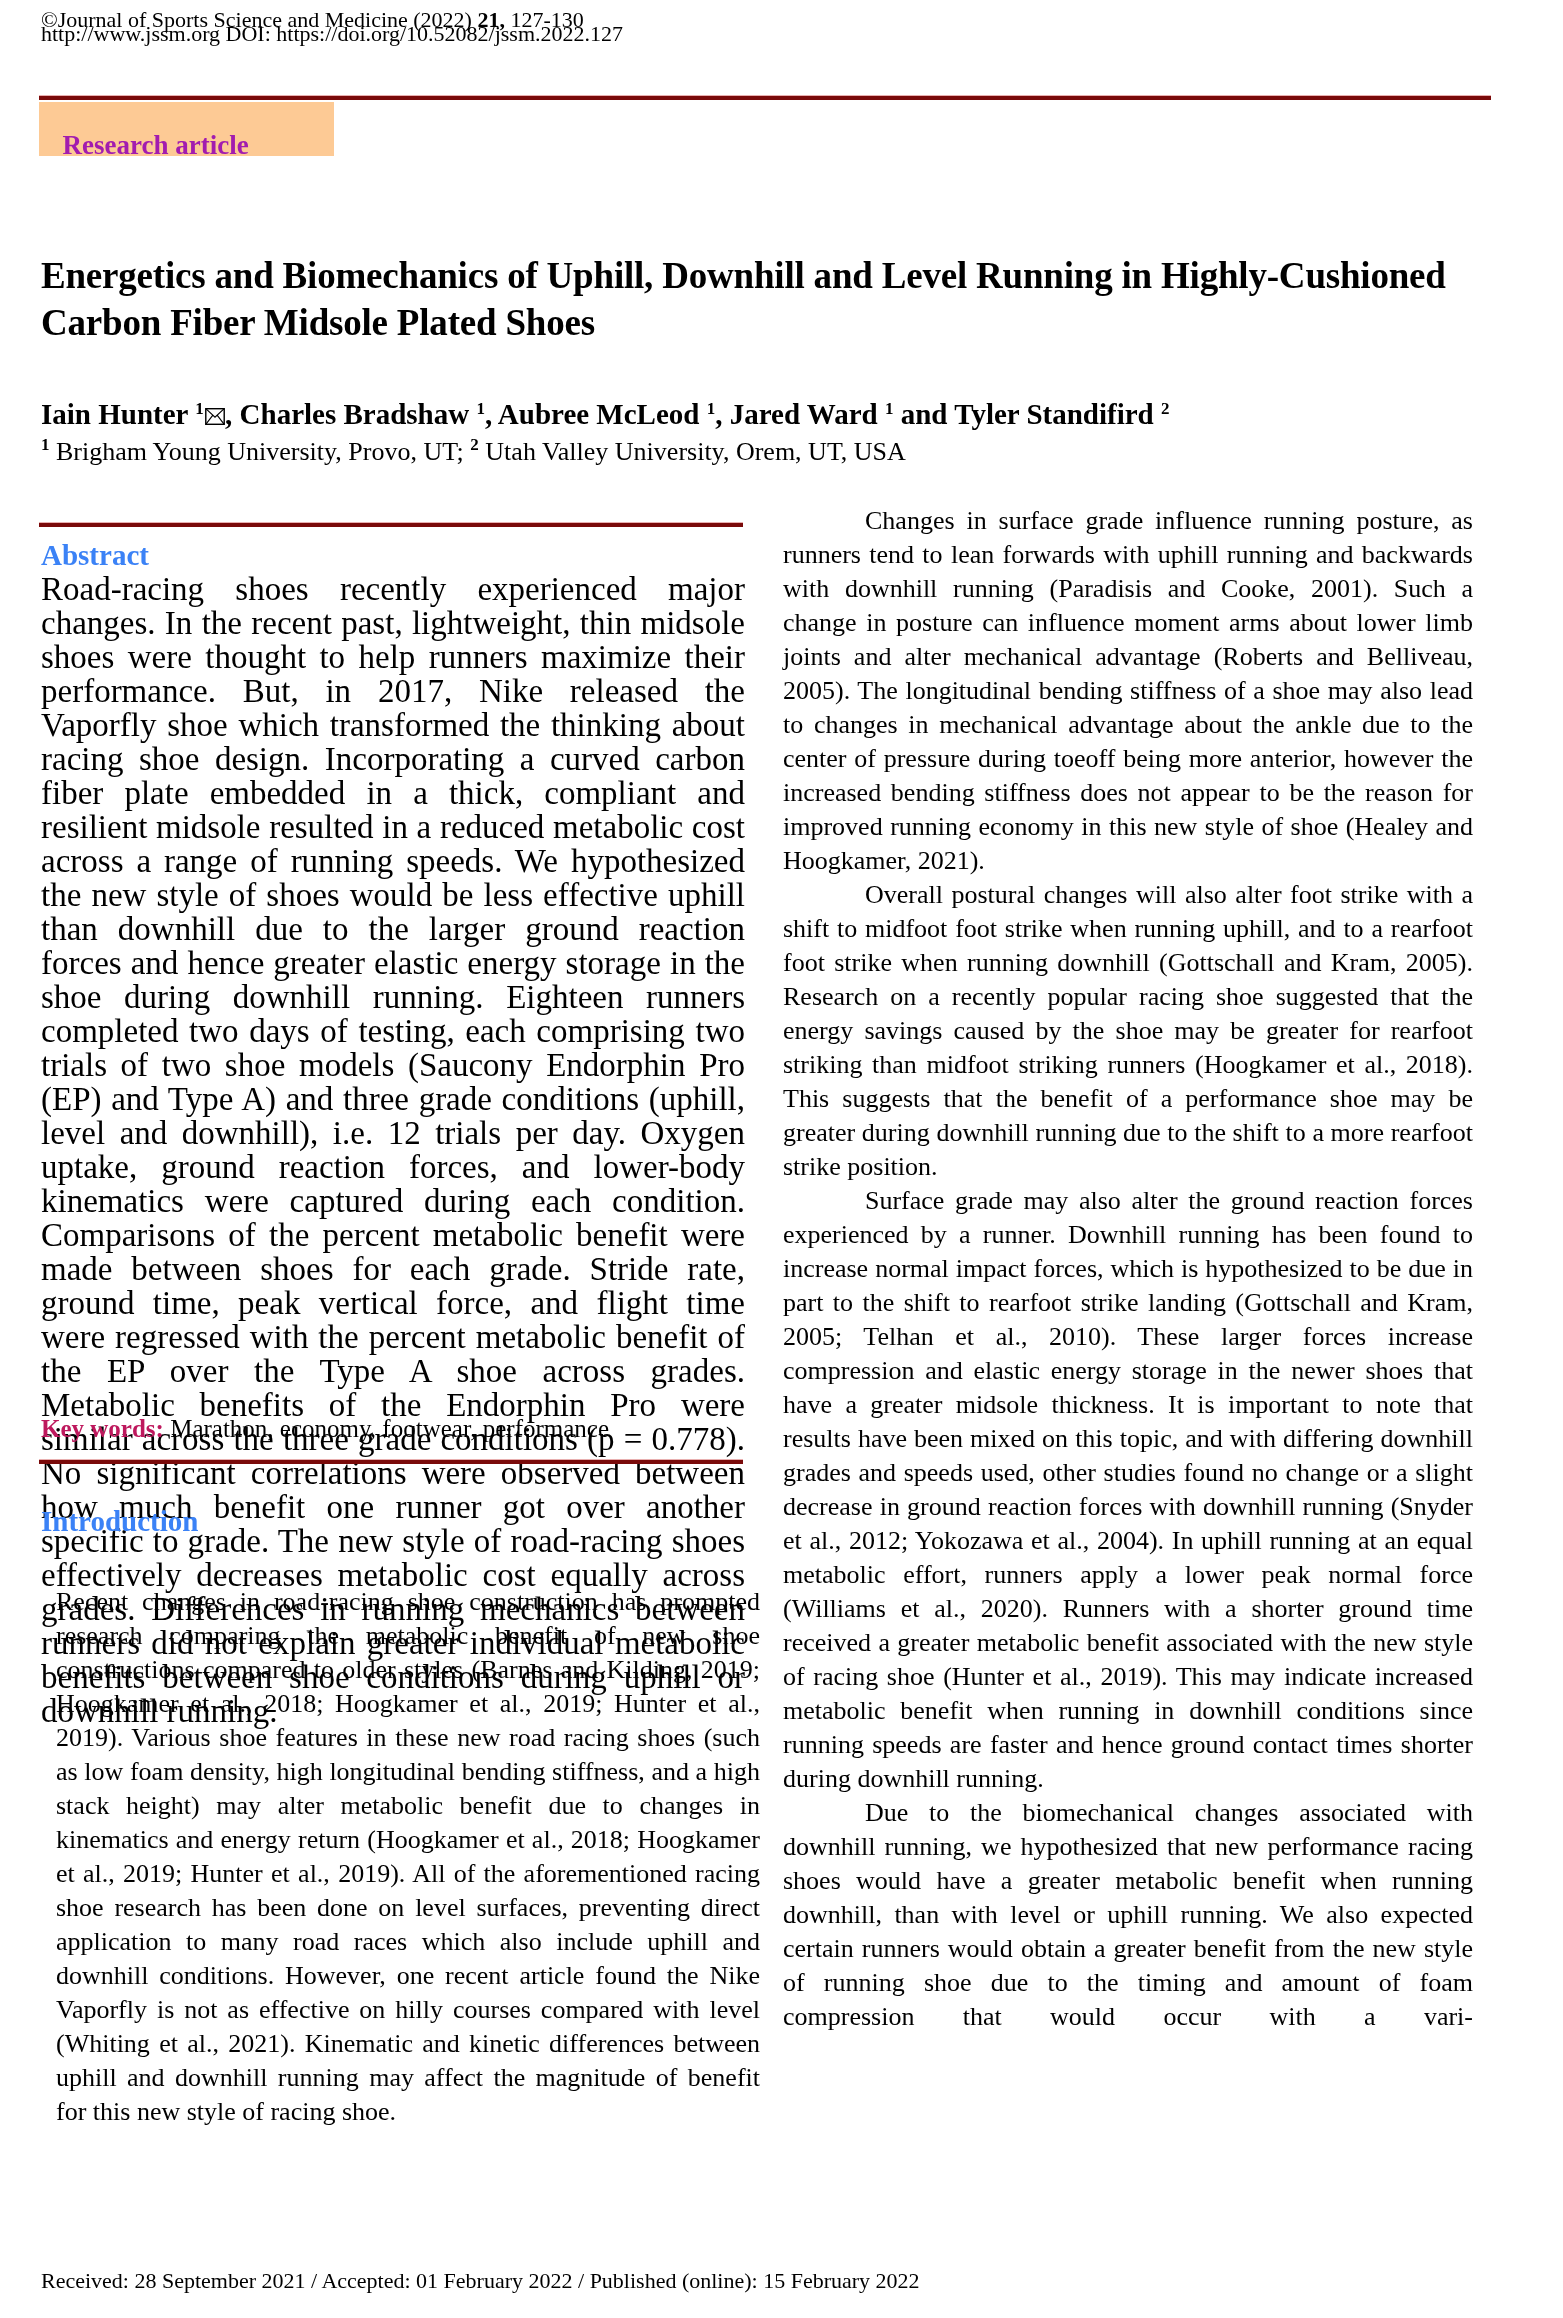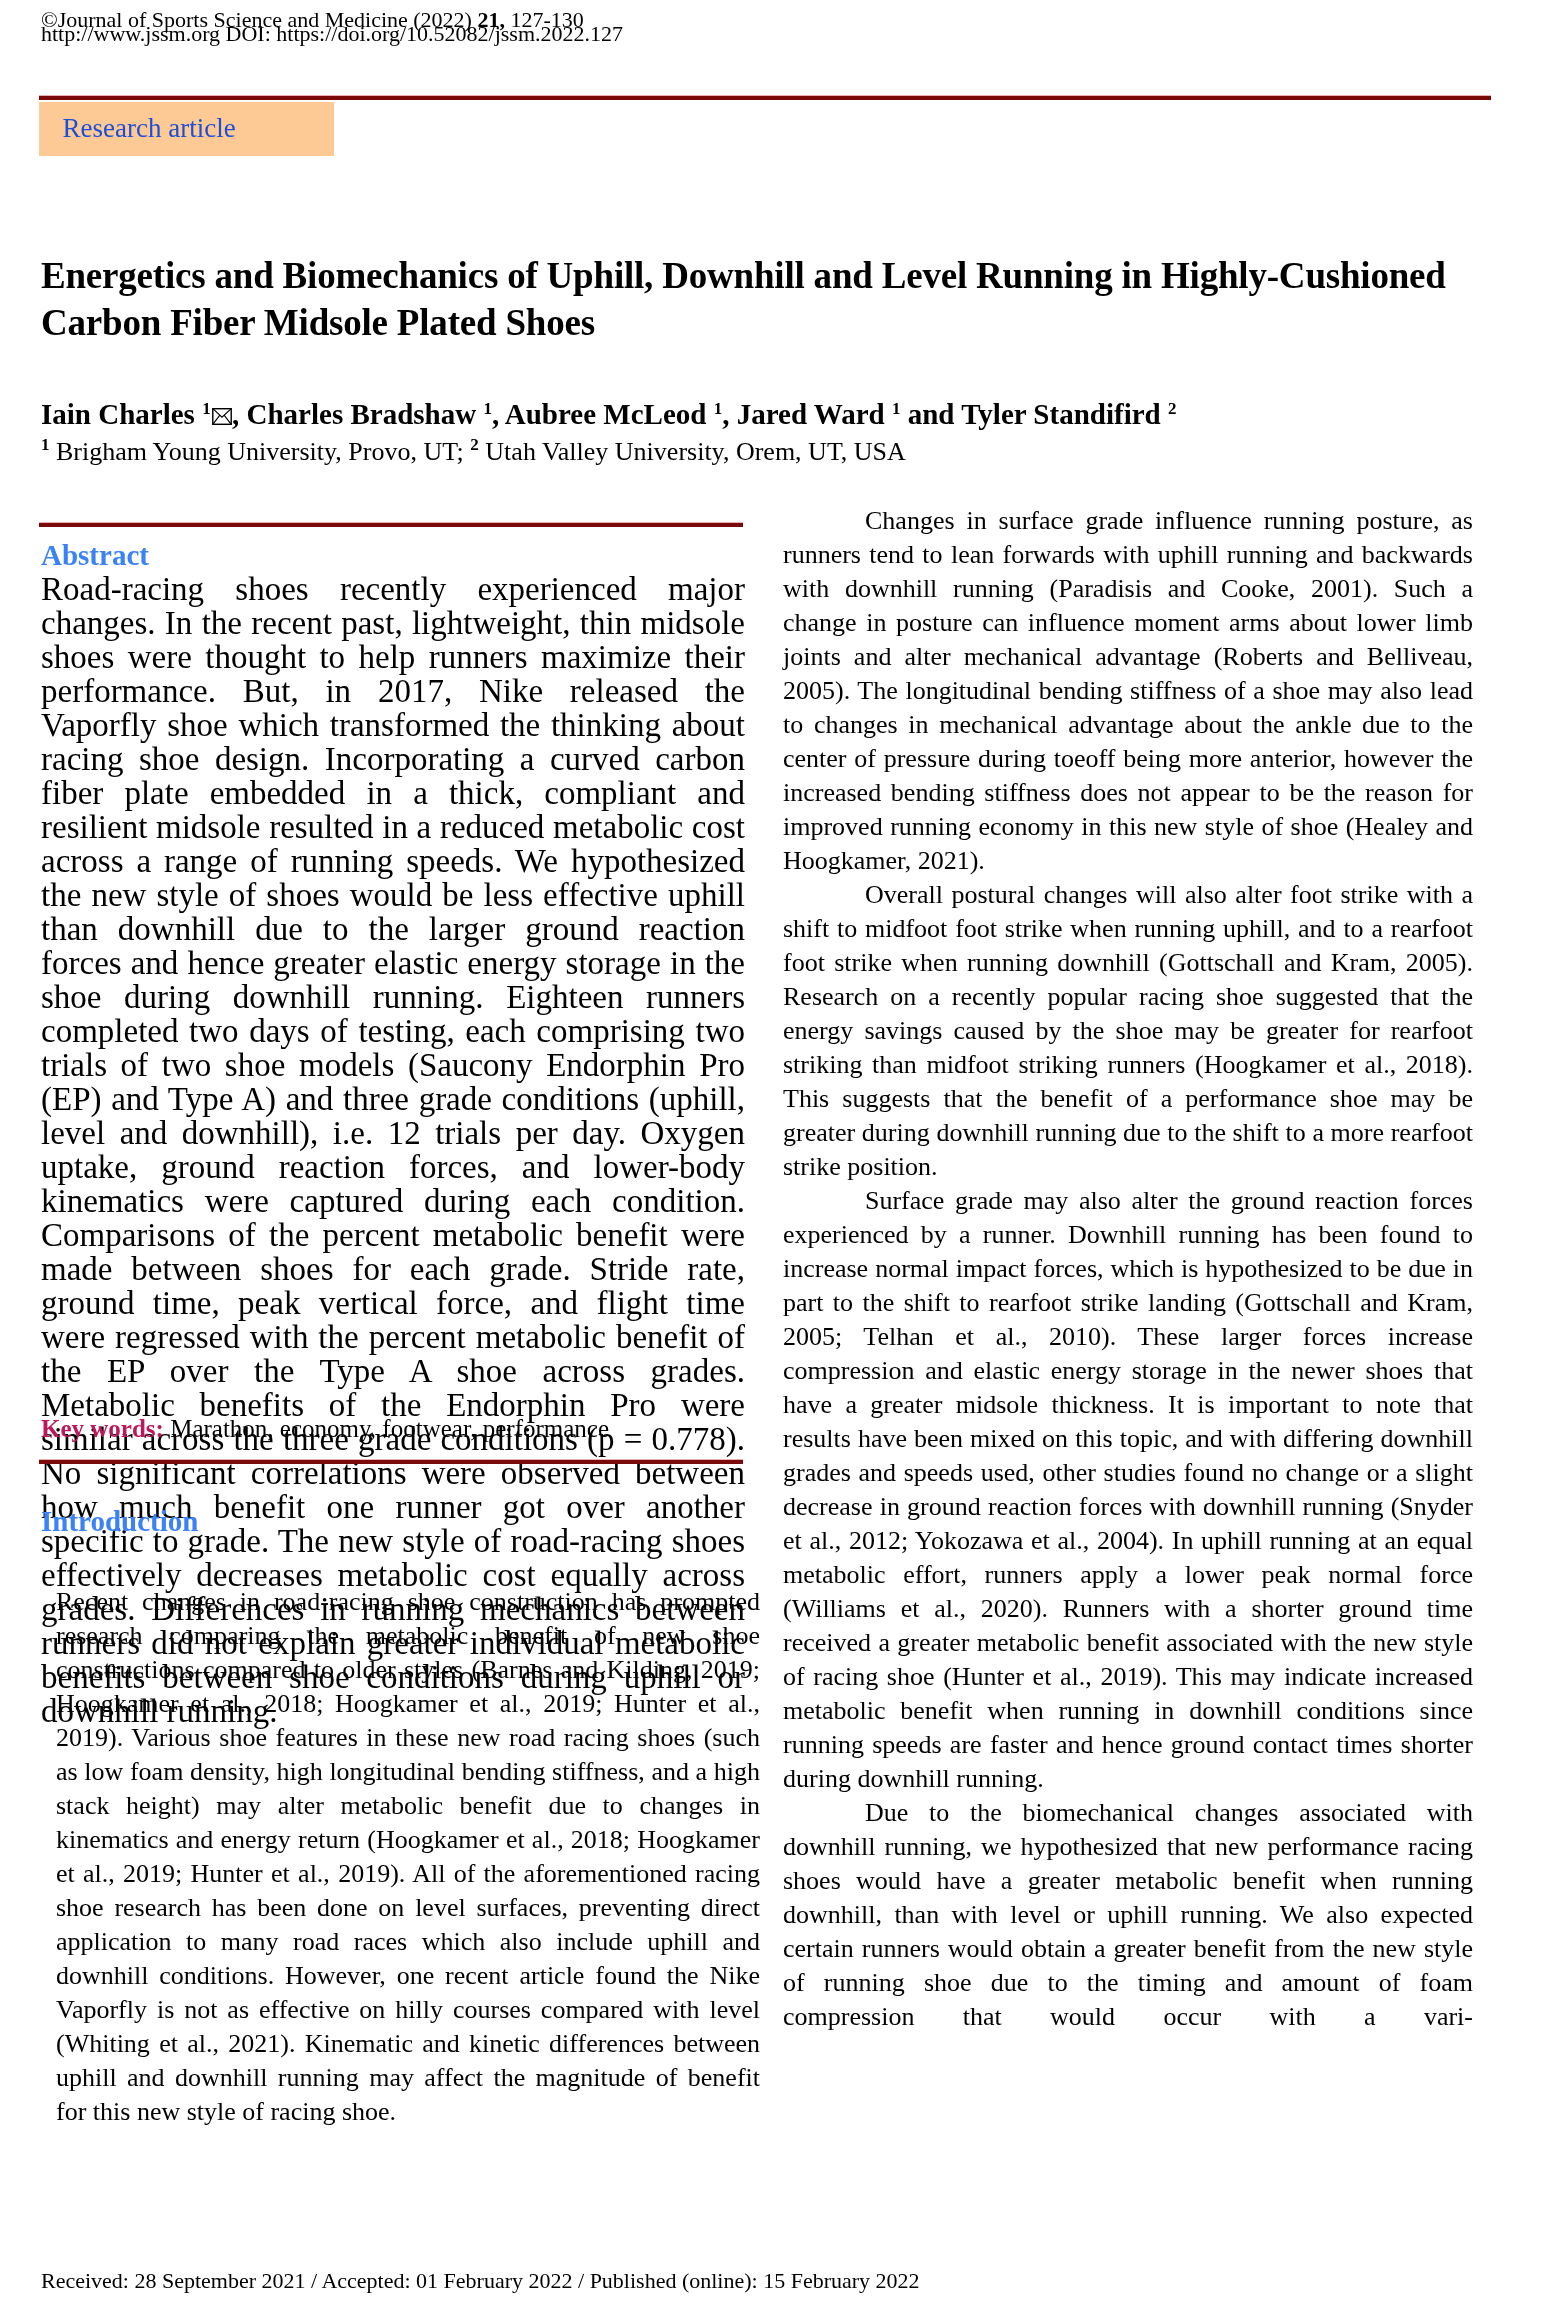--- a/index.html
+++ b/index.html
@@ -4,21 +4,21 @@
 <style>
   html, body { margin: 0; padding: 0; background: #ffffff; }
   body {
     width: 1563px; height: 2319px; position: relative; overflow: hidden;
     font-family: "Liberation Serif", "DejaVu Serif", serif; color: #000;
   }
   .abs { position: absolute; }
   .header-line { font-size: 22px; line-height: 27px; left: 41px; text-align: center; }
   .rule-top { left: 39px; top: 95px; width: 1452px; height: 3.6px; background: #7a0a0a; border-top: 0.7px solid #e8b0b0; }
   .badge { left: 39px; top: 102px; width: 295px; height: 54px; background: #fdca95; }
-  .badge span { position: absolute; left: 23.6px; top: 11px; font-size: 27px; font-weight: normal; color: #1d4ed8; }
+  .badge span { position: absolute; left: 23.6px; top: 28px; font-size: 27px; font-weight: bold; color: #a21caf; }
   .title { left: 41px; top: 252px; width: 1488px; font-size: 37px; font-weight: bold; line-height: 47px; letter-spacing: -0.2px; }
   .authors { left: 41px; top: 397px; font-size: 29px; font-weight: bold; line-height: 34px; white-space: nowrap; }
   .authors sup, .affil sup { font-size: 17px; vertical-align: 10px; line-height: 0; }
   .mail-icon { display: inline-block; width: 20px; height: 17px; vertical-align: -1.4px; margin-left: 1.4px; }
   .affil { left: 41px; top: 436px; font-size: 26px; line-height: 31px; white-space: nowrap; }
   .rule-col { left: 39px; width: 704px; height: 3.6px; background: #7a0a0a; border-top: 0.7px solid #e8b0b0; }
   .col-left { left: 41px; width: 704px; }
   .col-right { left: 783px; width: 690px; }
   .sec-head { font-size: 29px; font-weight: bold; color: #3b82f6; line-height: 34px; }
   .para { font-size: 33px; line-height: 34px; text-align: justify; margin: 0; }
@@ -35,21 +35,21 @@
 <div class="abs header-line" style="top:20px;">http://www.jssm.org DOI: https://doi.org/10.52082/jssm.2022.127</div>
 
 <div class="abs rule-top"></div>
 <div class="abs badge">
     <span>Research article</span>
   </div>
 
 <div class="abs title">Energetics and Biomechanics of Uphill, Downhill and Level Running in Highly-Cushioned Carbon Fiber Midsole Plated Shoes</div>
 
 <div class="abs authors">
-  <span><span>Iain Charles </span><sup>1</sup><svg class="mail-icon" viewBox="0 0 28 24">
+  <span><span>Iain Hunter </span><sup>1</sup><svg class="mail-icon" viewBox="0 0 28 24">
         <rect x="1" y="1" width="26" height="22" fill="none" stroke="#000" stroke-width="2"></rect>
         <path d="M1 1 L14 13 L27 1 M1 23 L11 10 M27 23 L17 10" fill="none" stroke="#000" stroke-width="1.6"></path>
       </svg></span><span>, </span>
   <span><span>Charles Bradshaw </span><sup>1</sup></span><span>, </span>
   <span><span>Aubree McLeod </span><sup>1</sup></span><span>, </span>
   <span><span>Jared Ward </span><sup>1</sup></span><span> and </span>
   <span><span>Tyler Standifird </span><sup>2</sup></span>
 </div>
 <div class="abs affil"><sup style="font-weight:bold">1</sup><span> Brigham Young University, Provo, UT; </span><sup style="font-weight:bold">2</sup><span> Utah Valley University, Orem, UT, USA</span></div>
 

